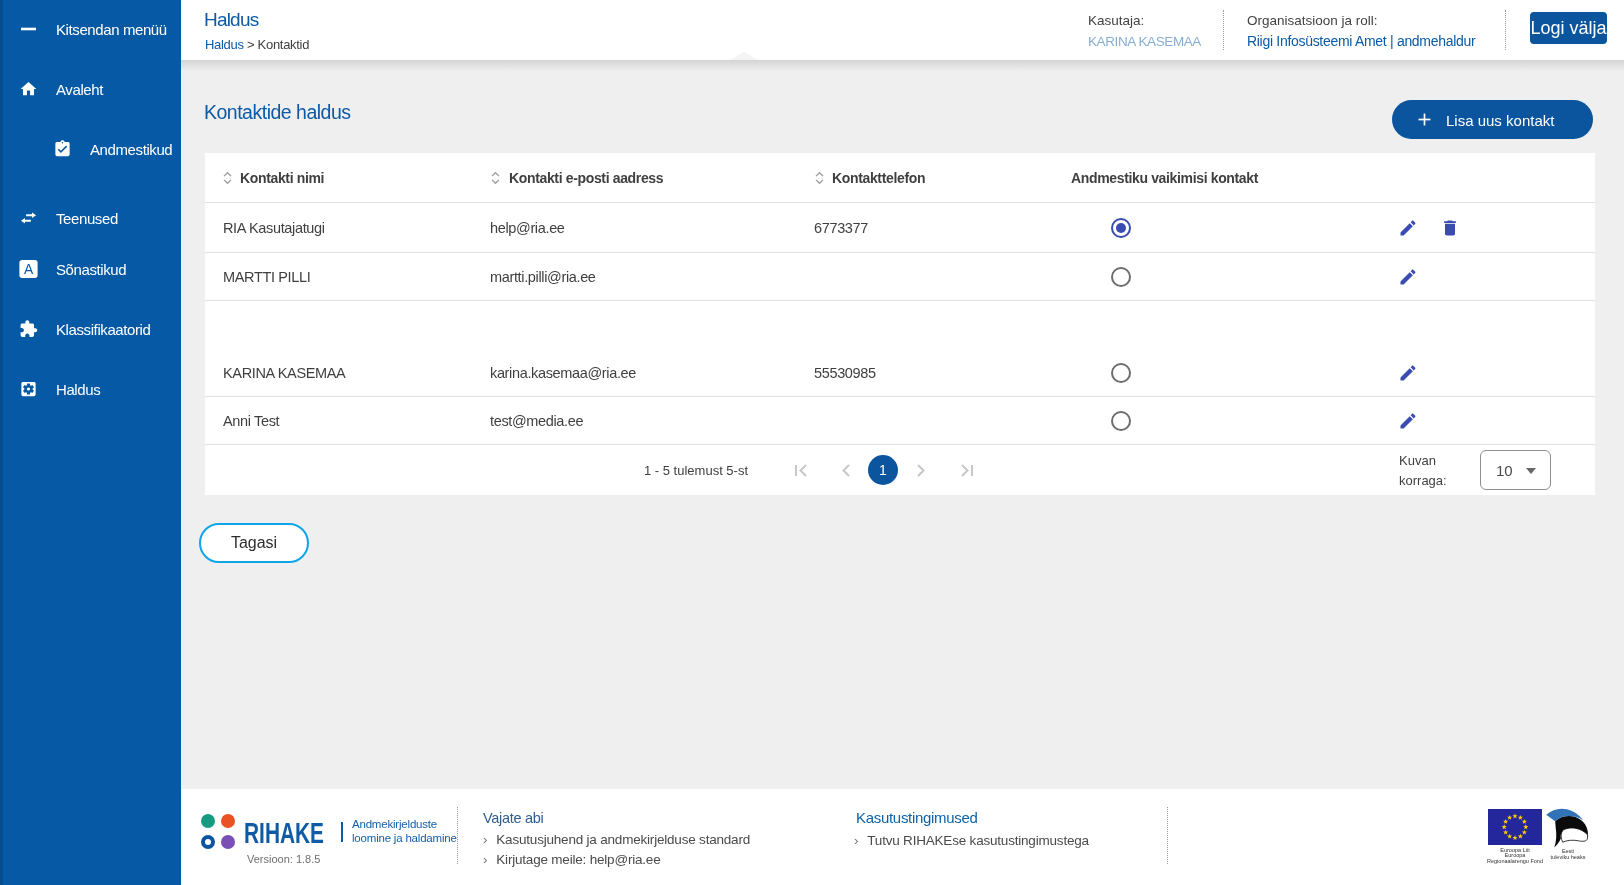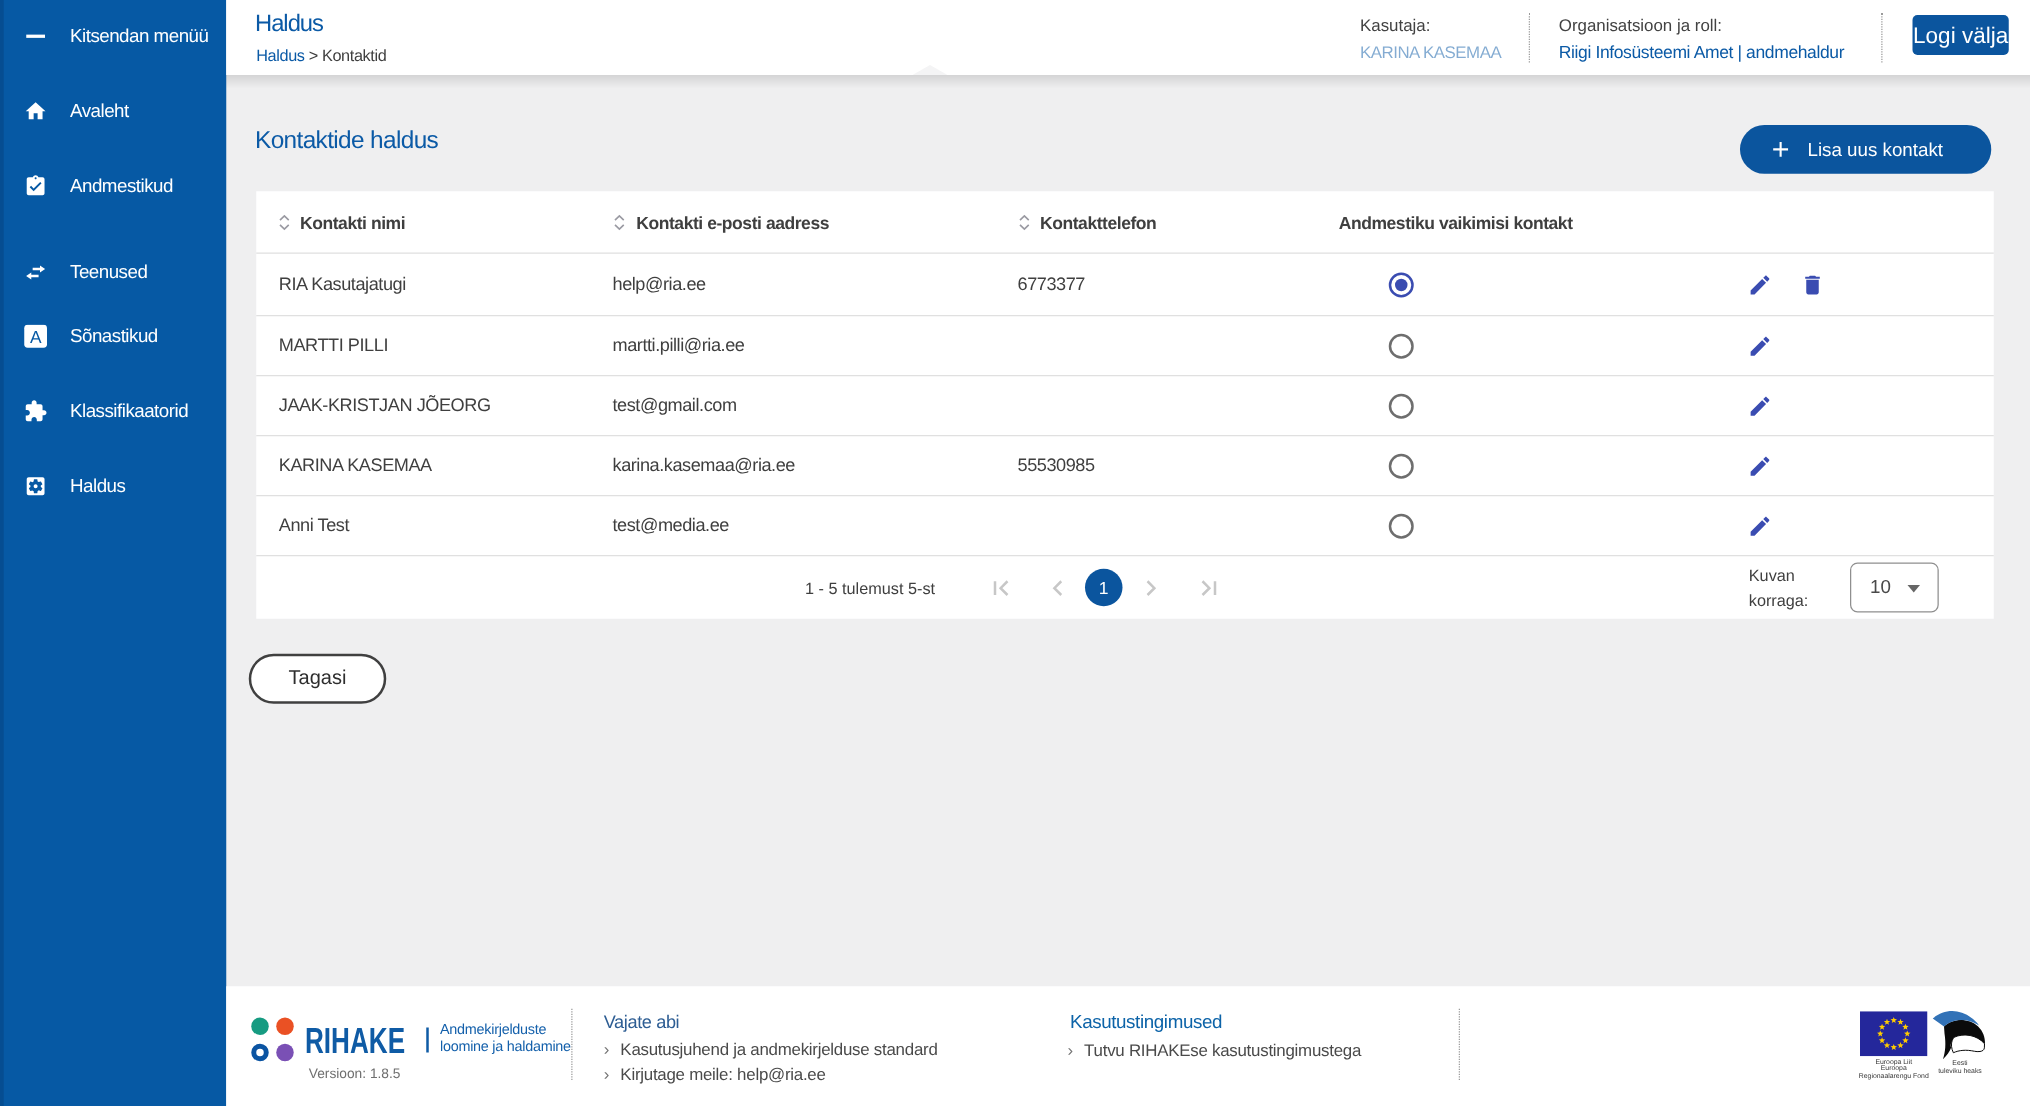--- a/index.html
+++ b/index.html
@@ -53,21 +53,21 @@
 #pgcircle { position:absolute; left:868px; top:455px; width:30px; height:30px; border-radius:50%;
   background:#0b559e; color:#fff; font-size:14px; text-align:center; line-height:30px; }
 .pgnav { position:absolute; top:464px; width:14px; height:13px; }
 #ppsel { position:absolute; left:1480px; top:450px; width:71px; height:40px; border:1px solid #8f8f8f;
   border-radius:6px; background:#fff; }
 #ppsel .num { position:absolute; left:15px; top:50%; transform:translateY(-50%); font-size:15px; color:#4a4a4a; }
 #ppsel .caret { position:absolute; left:45px; top:17px; width:0; height:0;
   border-left:5px solid transparent; border-right:5px solid transparent; border-top:6px solid #666; }
 
 #backbtn { position:absolute; left:199px; top:523px; width:110px; height:40px; background:#fff;
-  border:2px solid #404040; border-radius:20px; color:#2e2e2e; font-size:16px; text-align:center; line-height:36px; }
+  border:2px solid #0ea5e9; border-radius:20px; color:#2e2e2e; font-size:16px; text-align:center; line-height:36px; }
 
 
 #footer { position:absolute; left:181px; top:789px; width:1443px; height:96px; background:#fff; }
 .fdots { position:absolute; top:807px; height:57px; width:0; border-left:1px dotted #9a9a9a; }
 .fhead { position:absolute; font-size:14.5px; letter-spacing:-0.3px; color:#2d5d93; }
 .flink { position:absolute; font-size:13.5px; letter-spacing:-0.2px; color:#4a4a4a; white-space:nowrap; }
 .flink .ch { color:#757575; margin-right:9px; }
 </style>
 </head>
 <body>
@@ -79,21 +79,21 @@
           <rect x="2" y="8.2" width="15" height="2.6" fill="#fff"></rect>
         </svg>
       <span class="mtext">Kitsendan menüü</span>
     </div>
     <div class="mitem" style="top:69px;">
       <svg class="micon" viewBox="0 0 24 24" fill="#fff">
           <path d="M10 20v-6h4v6h5v-8h3L12 3 2 12h3v8z"></path>
         </svg>
       <span class="mtext">Avaleht</span>
     </div>
-    <div class="mitem" style="top:129px;">
+    <div class="mitem" style="top:129px;margin-left:34px;">
       <svg class="micon" viewBox="0 0 24 24" fill="#fff">
           <path d="M19 3h-4.18C14.4 1.84 13.3 1 12 1c-1.3 0-2.4.84-2.82 2H5c-1.1 0-2 .9-2 2v14c0 1.1.9 2 2 2h14c1.1 0 2-.9 2-2V5c0-1.1-.9-2-2-2zm-7 0c.55 0 1 .45 1 1s-.45 1-1 1-1-.45-1-1 .45-1 1-1zm-2 14l-4-4 1.41-1.41L10 14.17l6.59-6.59L18 9l-8 8z"></path>
         </svg>
       <span class="mtext">Andmestikud</span>
     </div>
     <div class="mitem" style="top:198px;">
       <svg class="micon" viewBox="0 0 24 24" fill="#fff">
           <path d="M9 7.2h7.4V4.9l5.2 3.6-5.2 3.6V9.8H9z"></path>
           <path d="M15 16.8H7.6v2.3l-5.2-3.6 5.2-3.6v2.3H15z"></path>
         </svg>
@@ -178,28 +178,20 @@
 
     <div class="trow" style="top:100px; height:48px;">
       <span class="cell" style="left:18px;">MARTTI PILLI</span>
       <span class="cell" style="left:285px;">martti.pilli@ria.ee</span>
       <span class="radio"></span>
       <svg class="rowicon" style="left:1193px;" viewBox="0 0 24 24" fill="#3a4cb1">
           <path d="M3 17.25V21h3.75L17.81 9.94l-3.75-3.75L3 17.25zM20.71 7.04c.39-.39.39-1.02 0-1.41l-2.34-2.34c-.39-.39-1.02-.39-1.41 0l-1.83 1.83 3.75 3.75 1.83-1.83z"></path>
         </svg>
     </div>
 
-    <div class="trow" style="top:148px; height:48px;">
-      <span class="cell" style="left:18px;">JAAK-KRISTJAN JÕEORG</span>
-      <span class="cell" style="left:285px;">test@gmail.com</span>
-      <span class="radio"></span>
-      <svg class="rowicon" style="left:1193px;" viewBox="0 0 24 24" fill="#3a4cb1">
-          <path d="M3 17.25V21h3.75L17.81 9.94l-3.75-3.75L3 17.25zM20.71 7.04c.39-.39.39-1.02 0-1.41l-2.34-2.34c-.39-.39-1.02-.39-1.41 0l-1.83 1.83 3.75 3.75 1.83-1.83z"></path>
-        </svg>
-    </div>
 
     <div class="trow" style="top:196px; height:48px;">
       <span class="cell" style="left:18px;">KARINA KASEMAA</span>
       <span class="cell" style="left:285px;">karina.kasemaa@ria.ee</span>
       <span class="cell" style="left:609px;">55530985</span>
       <span class="radio"></span>
       <svg class="rowicon" style="left:1193px;" viewBox="0 0 24 24" fill="#3a4cb1">
           <path d="M3 17.25V21h3.75L17.81 9.94l-3.75-3.75L3 17.25zM20.71 7.04c.39-.39.39-1.02 0-1.41l-2.34-2.34c-.39-.39-1.02-.39-1.41 0l-1.83 1.83 3.75 3.75 1.83-1.83z"></path>
         </svg>
     </div>

